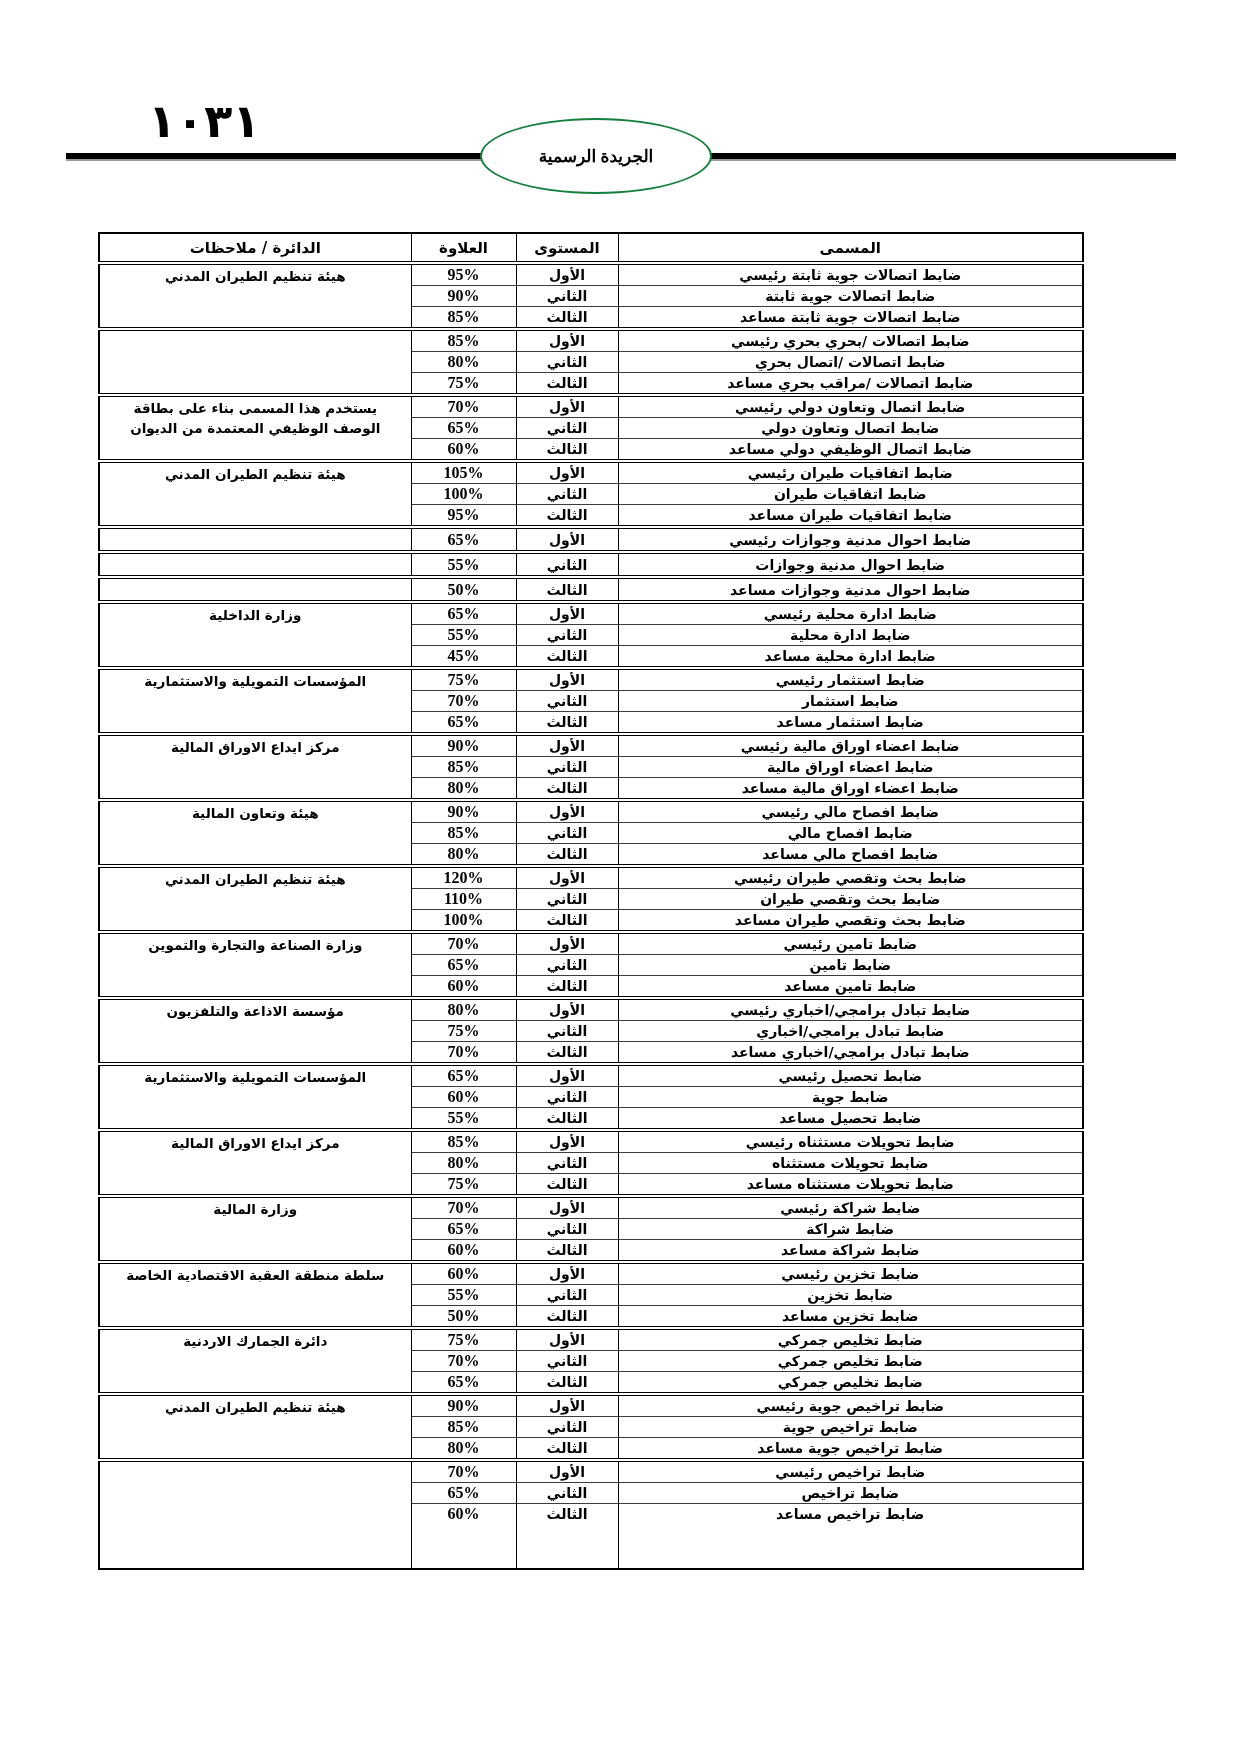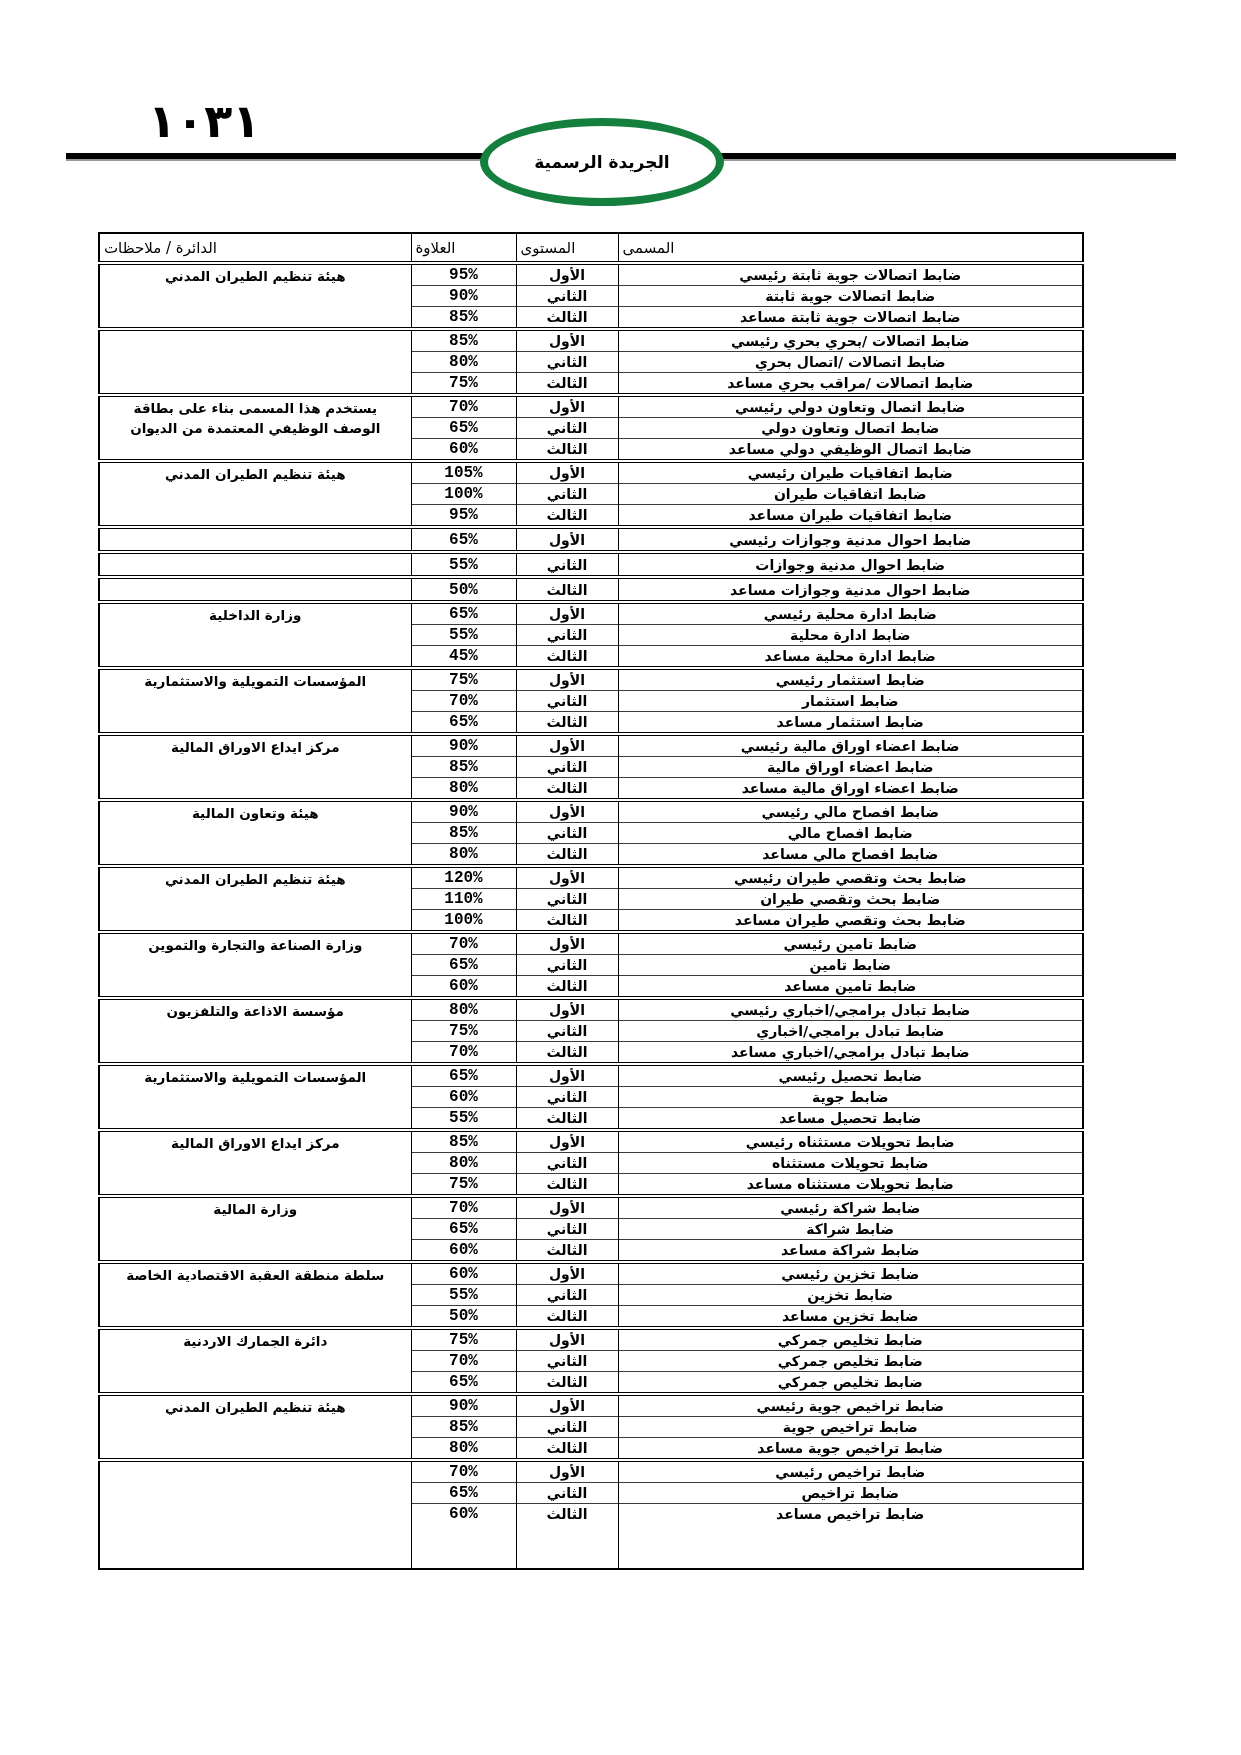--- a/index.html
+++ b/index.html
@@ -36,26 +36,27 @@
     background: #000;
     border-bottom: 2px solid #9a9a9a;
   }
   .badge {
     position: absolute;
     left: 480px;
     top: 118px;
     width: 228px;
     height: 72px;
     background: #fff;
-    border: 8px solid #15803d;
+    border: 2px solid #15803d;
     border-radius: 50%;
     display: flex;
     align-items: center;
     justify-content: center;
     z-index: 2;
+    font-family: Liberation Serif, serif;
   }
   .badge span {
     font-size: 17px;
     font-weight: bold;
     direction: rtl;
     white-space: nowrap;
   }
 
   
   .table-wrap {
@@ -78,37 +79,37 @@
 
   th, td {
     border-right: 1.8px solid #000;
     border-left: 1.8px solid #000;
     padding: 0 4px;
     overflow: hidden;
   }
   thead th {
     height: 27px;
     font-size: 15px;
-    font-weight: normal;
-    text-align: left;
+    font-weight: bold;
+    text-align: center;
     border-bottom: 2.4px solid #000;
     line-height: 26px;
   }
   tbody td {
     height: 20px;
     line-height: 20px;
     border-top: 1.2px solid #3c3c3c;
     font-weight: bold;
     text-align: center;
     white-space: nowrap;
   }
   tbody td.c-title { font-size: 14px; }
   tbody td.c-level { font-size: 14px; }
   tbody td.c-allow {
-    font-family: Liberation Mono, monospace;
+    font-family: Liberation Serif, serif;
     font-size: 16px;
     direction: ltr;
     text-align: center;
   }
   tbody td.c-dept {
     vertical-align: top;
     font-size: 13.5px;
     line-height: 20px;
     white-space: normal;
     padding: 1px 8px 0 8px;

